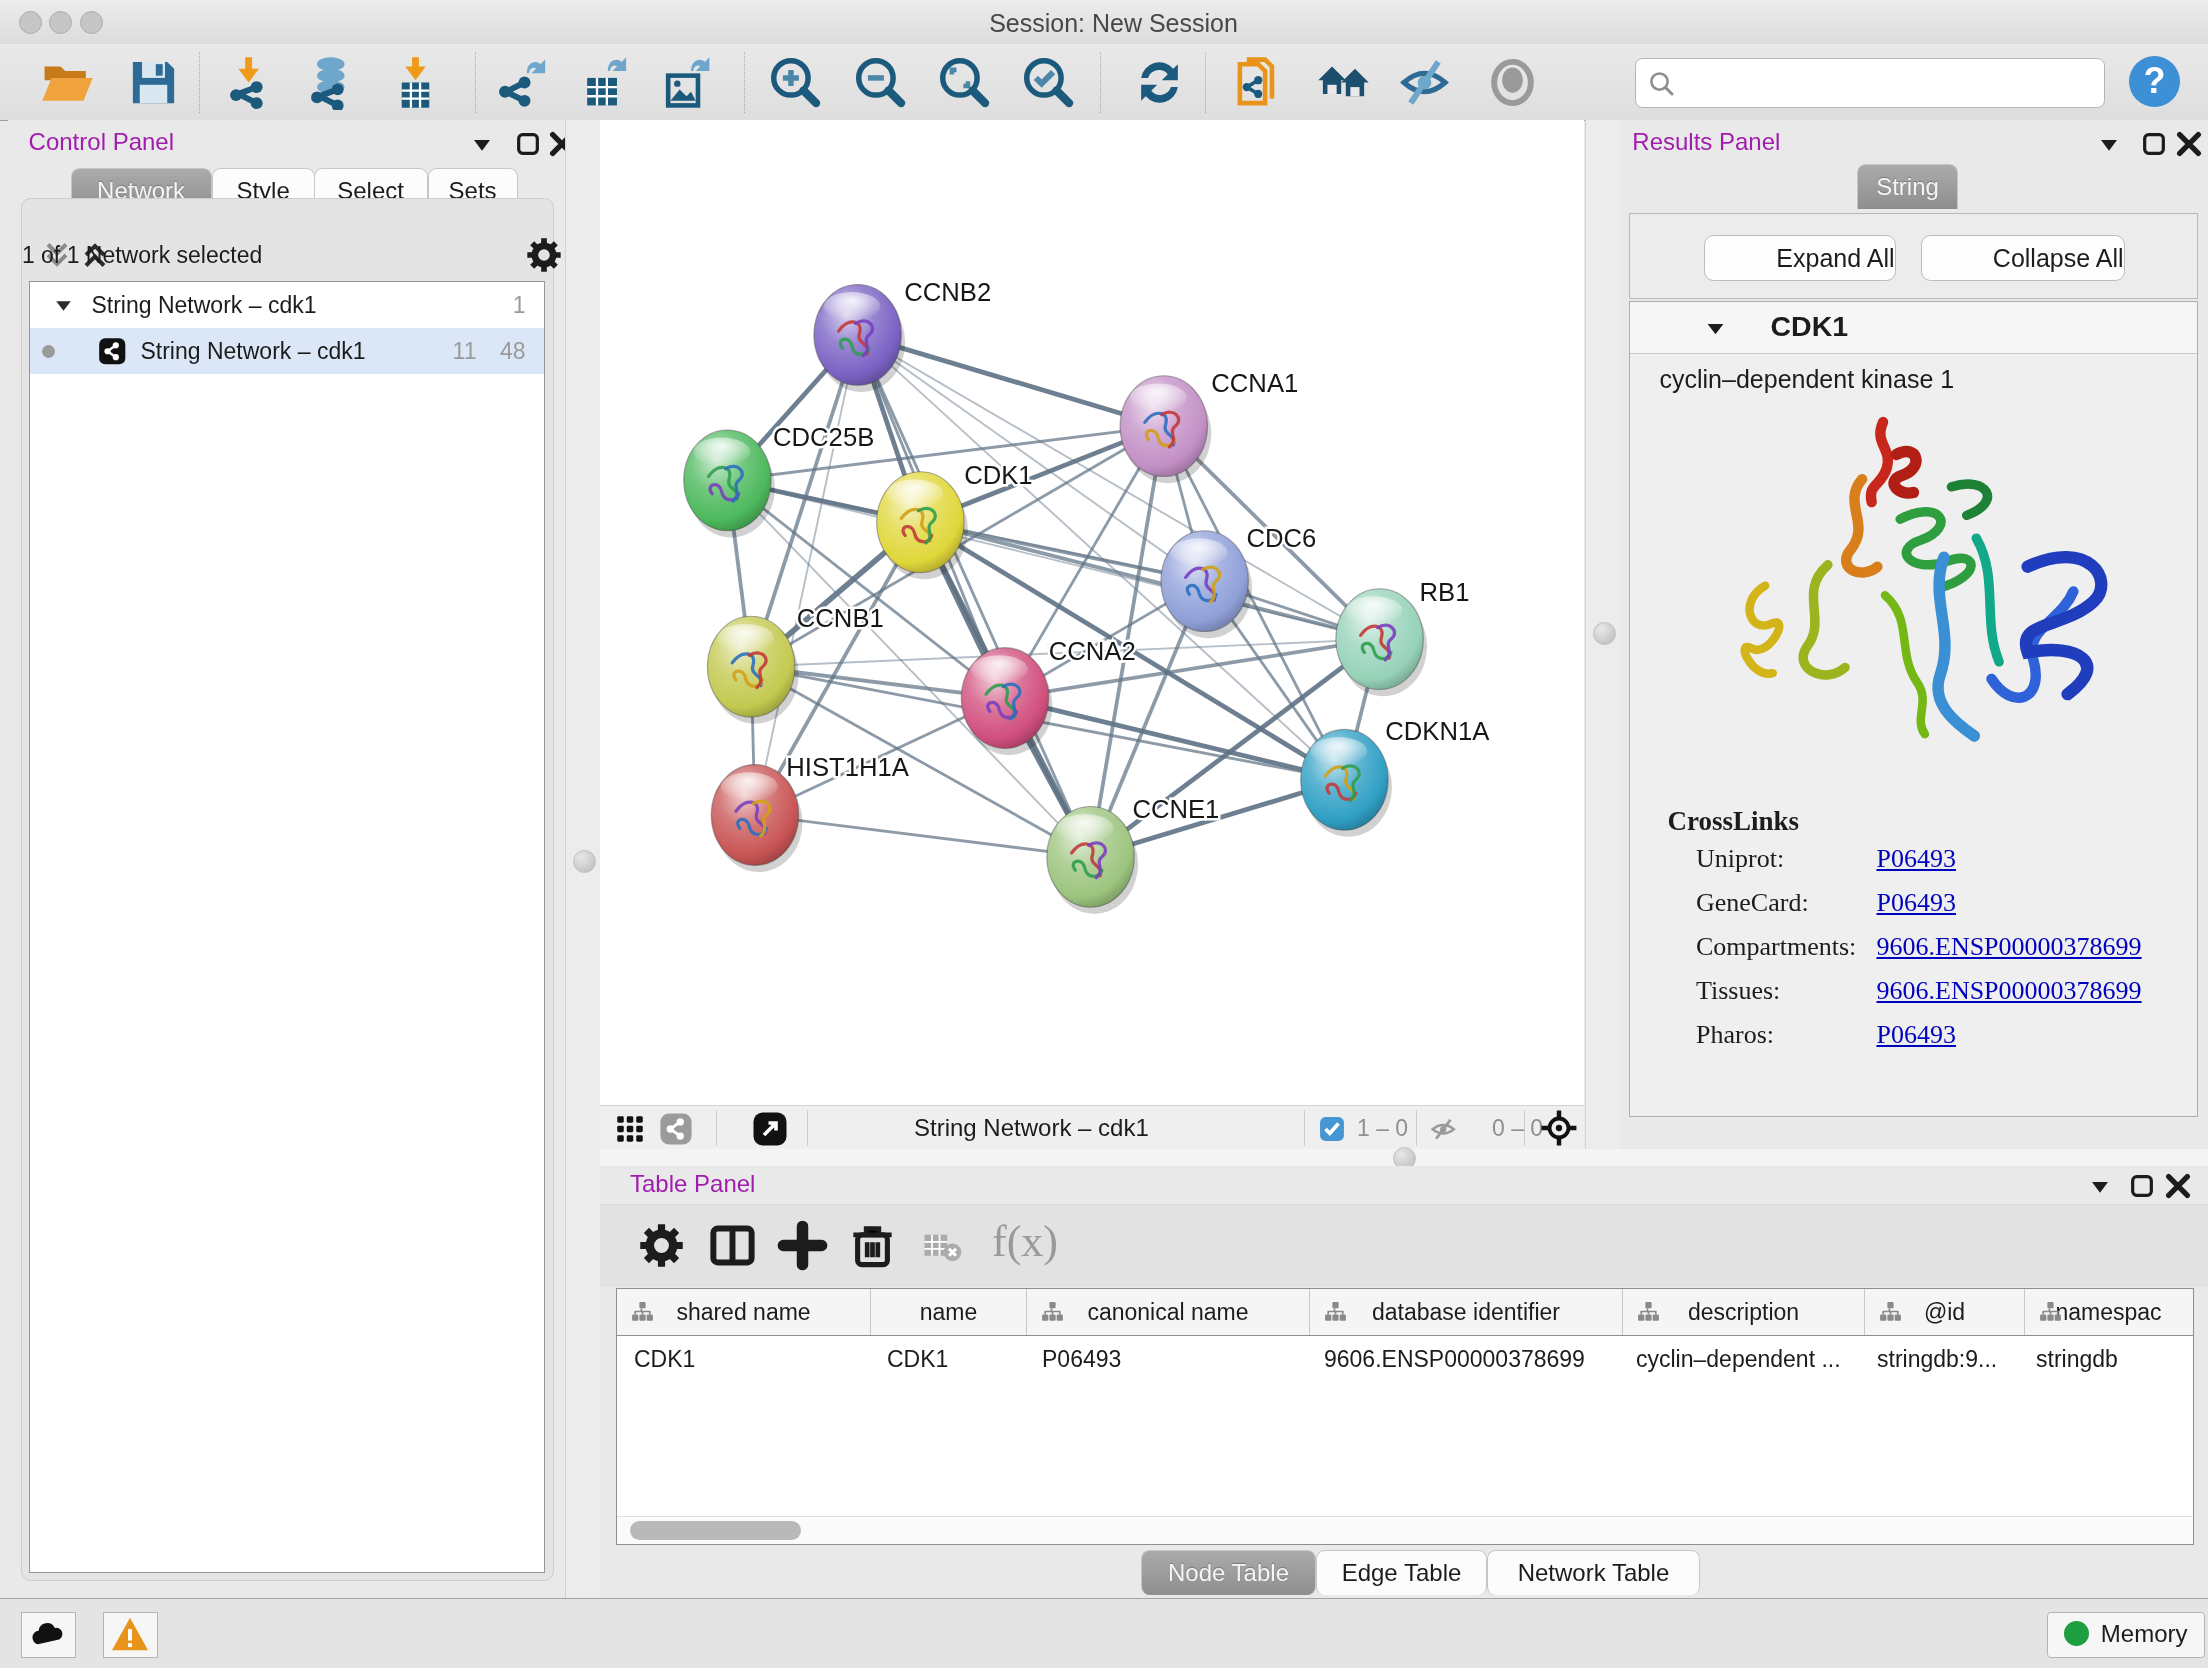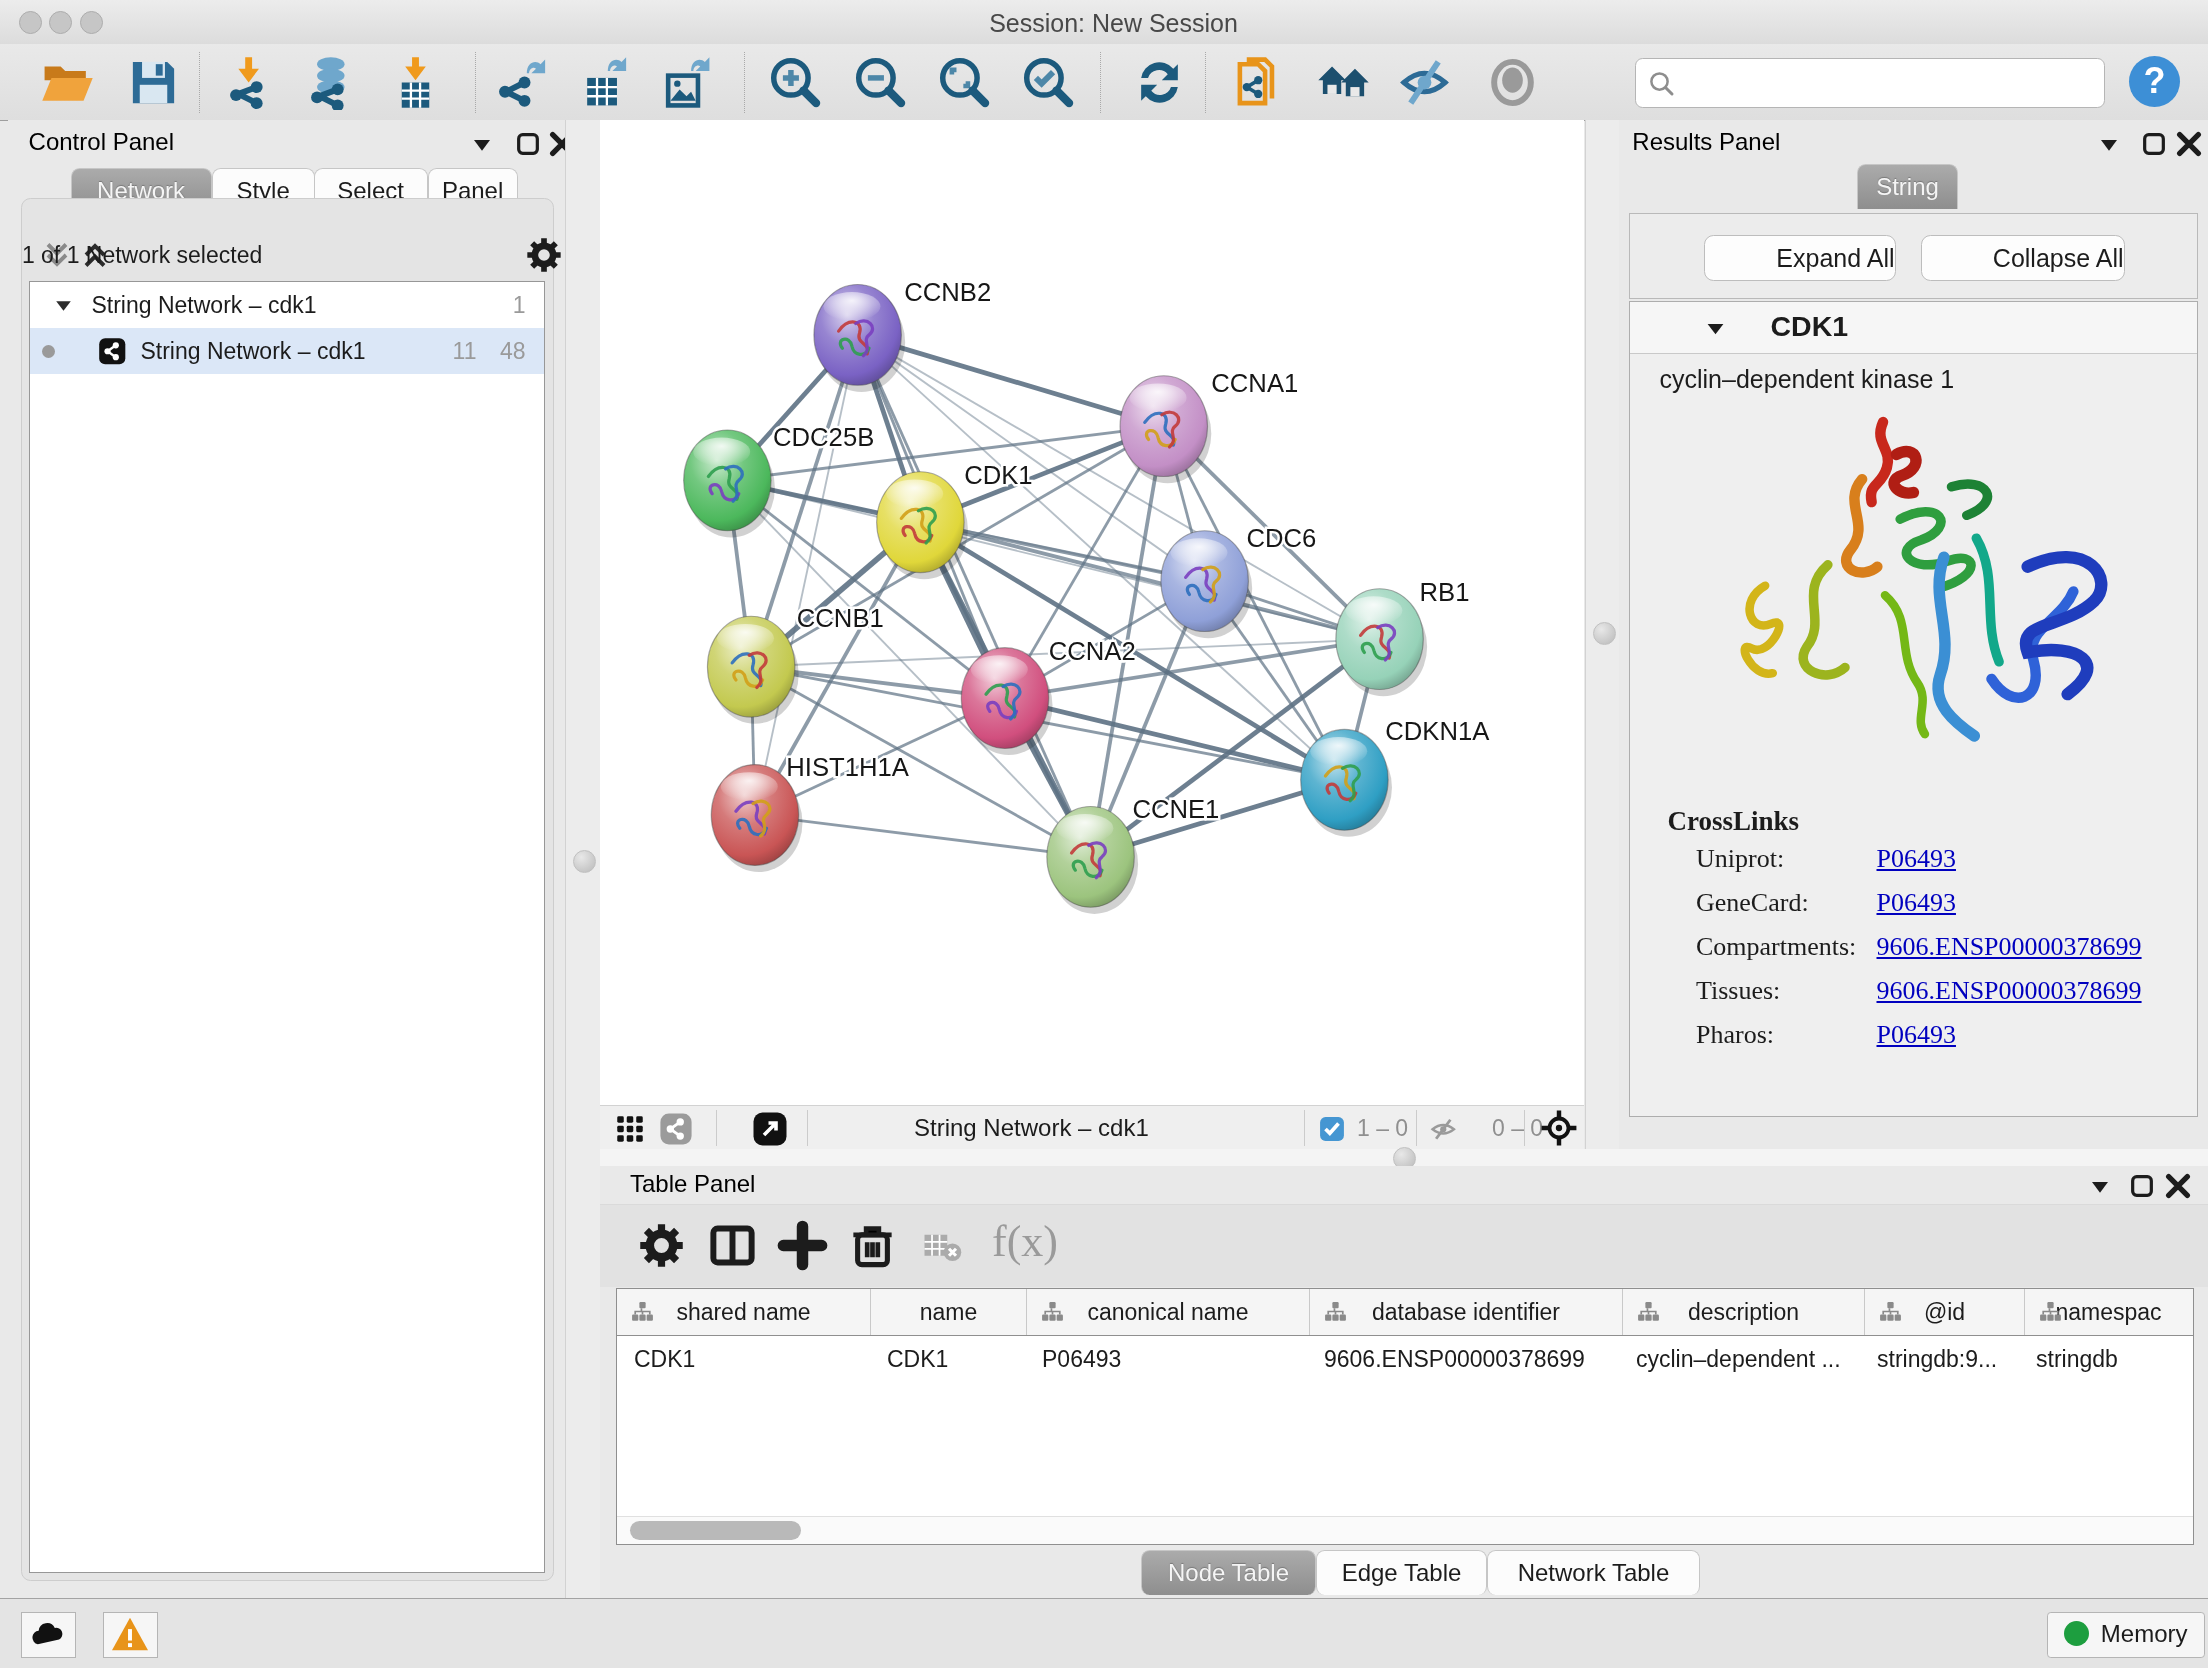--- a/index.html
+++ b/index.html
@@ -16,21 +16,21 @@
   #toolbar{left:0;top:44px;width:2208px;height:76px;background:linear-gradient(#e9e9e9,#dedede);
            border-bottom:1.9px solid #9e9e9e;}
   .tbi{position:absolute;top:10.5px;width:55px;height:55px;}
   .tsep{position:absolute;top:7.6px;height:61px;width:0;border-left:1.9px dotted #a9a9a9;}
   #search-box{position:absolute;left:1635px;top:14.3px;width:468px;height:48px;background:#fff;
               border:1.9px solid #b5b5b5;border-radius:7.6px;}
   #search-box svg{position:absolute;left:11.4px;top:9.5px;}
   #help-btn{position:absolute;left:2129px;top:12.4px;width:51px;height:51px;border-radius:50%;
             background:#3d8fd6;color:#fff;font-weight:bold;font-size:36px;text-align:center;line-height:49px;}
   
-  .panel-title{font-size:24px;color:#000000;}
+  .panel-title{font-size:24px;color:#a21caf;}
   .win-ctl{position:absolute;top:0;width:32px;height:32px;}
   .tab{position:absolute;height:44px;border-radius:8.6px 8.6px 0 0;font-size:24px;text-align:center;
        line-height:44px;background:#fcfcfc;border:1px solid #c6c6c6;border-bottom:none;color:#1c1c1c;}
   .tab.active{background:linear-gradient(#ababab,#8e8e8e);color:#f5f5f5;text-shadow:0 -1px 1px #777;}
   
   #control-panel{left:7.6px;top:120px;width:557px;height:1478px;background:#e9e9e9;}
   #cp-inner{position:absolute;left:13.3px;top:78px;width:531px;height:1381px;background:#e4e4e4;
             border:1px solid #cdcdcd;border-radius:9.5px;}
   #cp-selrow{position:absolute;left:0;top:32px;width:100%;height:48px;}
   #cp-tree{position:absolute;left:7.6px;top:82px;width:514px;height:1290px;background:#fff;border:1px solid #979797;}
@@ -225,21 +225,21 @@
   <svg class="win-ctl" style="left:504px;top:7.6px" viewBox="0 0 24 24">
         <rect x="5" y="5" width="14" height="14" fill="none" stroke="#1c1c1c" stroke-width="2.4" rx="3"></rect>
       </svg>
   <svg class="win-ctl" style="left:538px;top:7.6px" viewBox="0 0 24 24">
         <path d="M5 5 L19 19 M19 5 L5 19" stroke="#1c1c1c" stroke-width="4" stroke-linecap="round"></path>
       </svg>
 
   <div class="tab active" style="left:63px;top:48px;width:139px">Network</div>
   <div class="tab" style="left:204px;top:48px;width:101px">Style</div>
   <div class="tab" style="left:306px;top:48px;width:112px">Select</div>
-  <div class="tab" style="left:420px;top:48px;width:88px">Panel</div>
+  <div class="tab" style="left:420px;top:48px;width:88px">Sets</div>
 
   <div id="cp-inner">
     <div id="cp-selrow">
       <svg style="position:absolute;left:17px;top:5.7px" width="36" height="36" viewBox="0 0 24 24">
         <path d="M6 5 l6 6 6 -6 M6 12 l6 6 6 -6" stroke="#8a8a8a" stroke-width="2.6" fill="none"></path>
           </svg>
       <svg style="position:absolute;left:55px;top:5.7px" width="36" height="36" viewBox="0 0 24 24">
         <path d="M6 19 l6 -6 6 6 M6 12 l6 -6 6 6" stroke="#2c2c2c" stroke-width="2.6" fill="none"></path>
           </svg>
       <div style="position:absolute;left:0;width:100%;font-size:23px;line-height:48px">1 of 1 Network selected</div>

